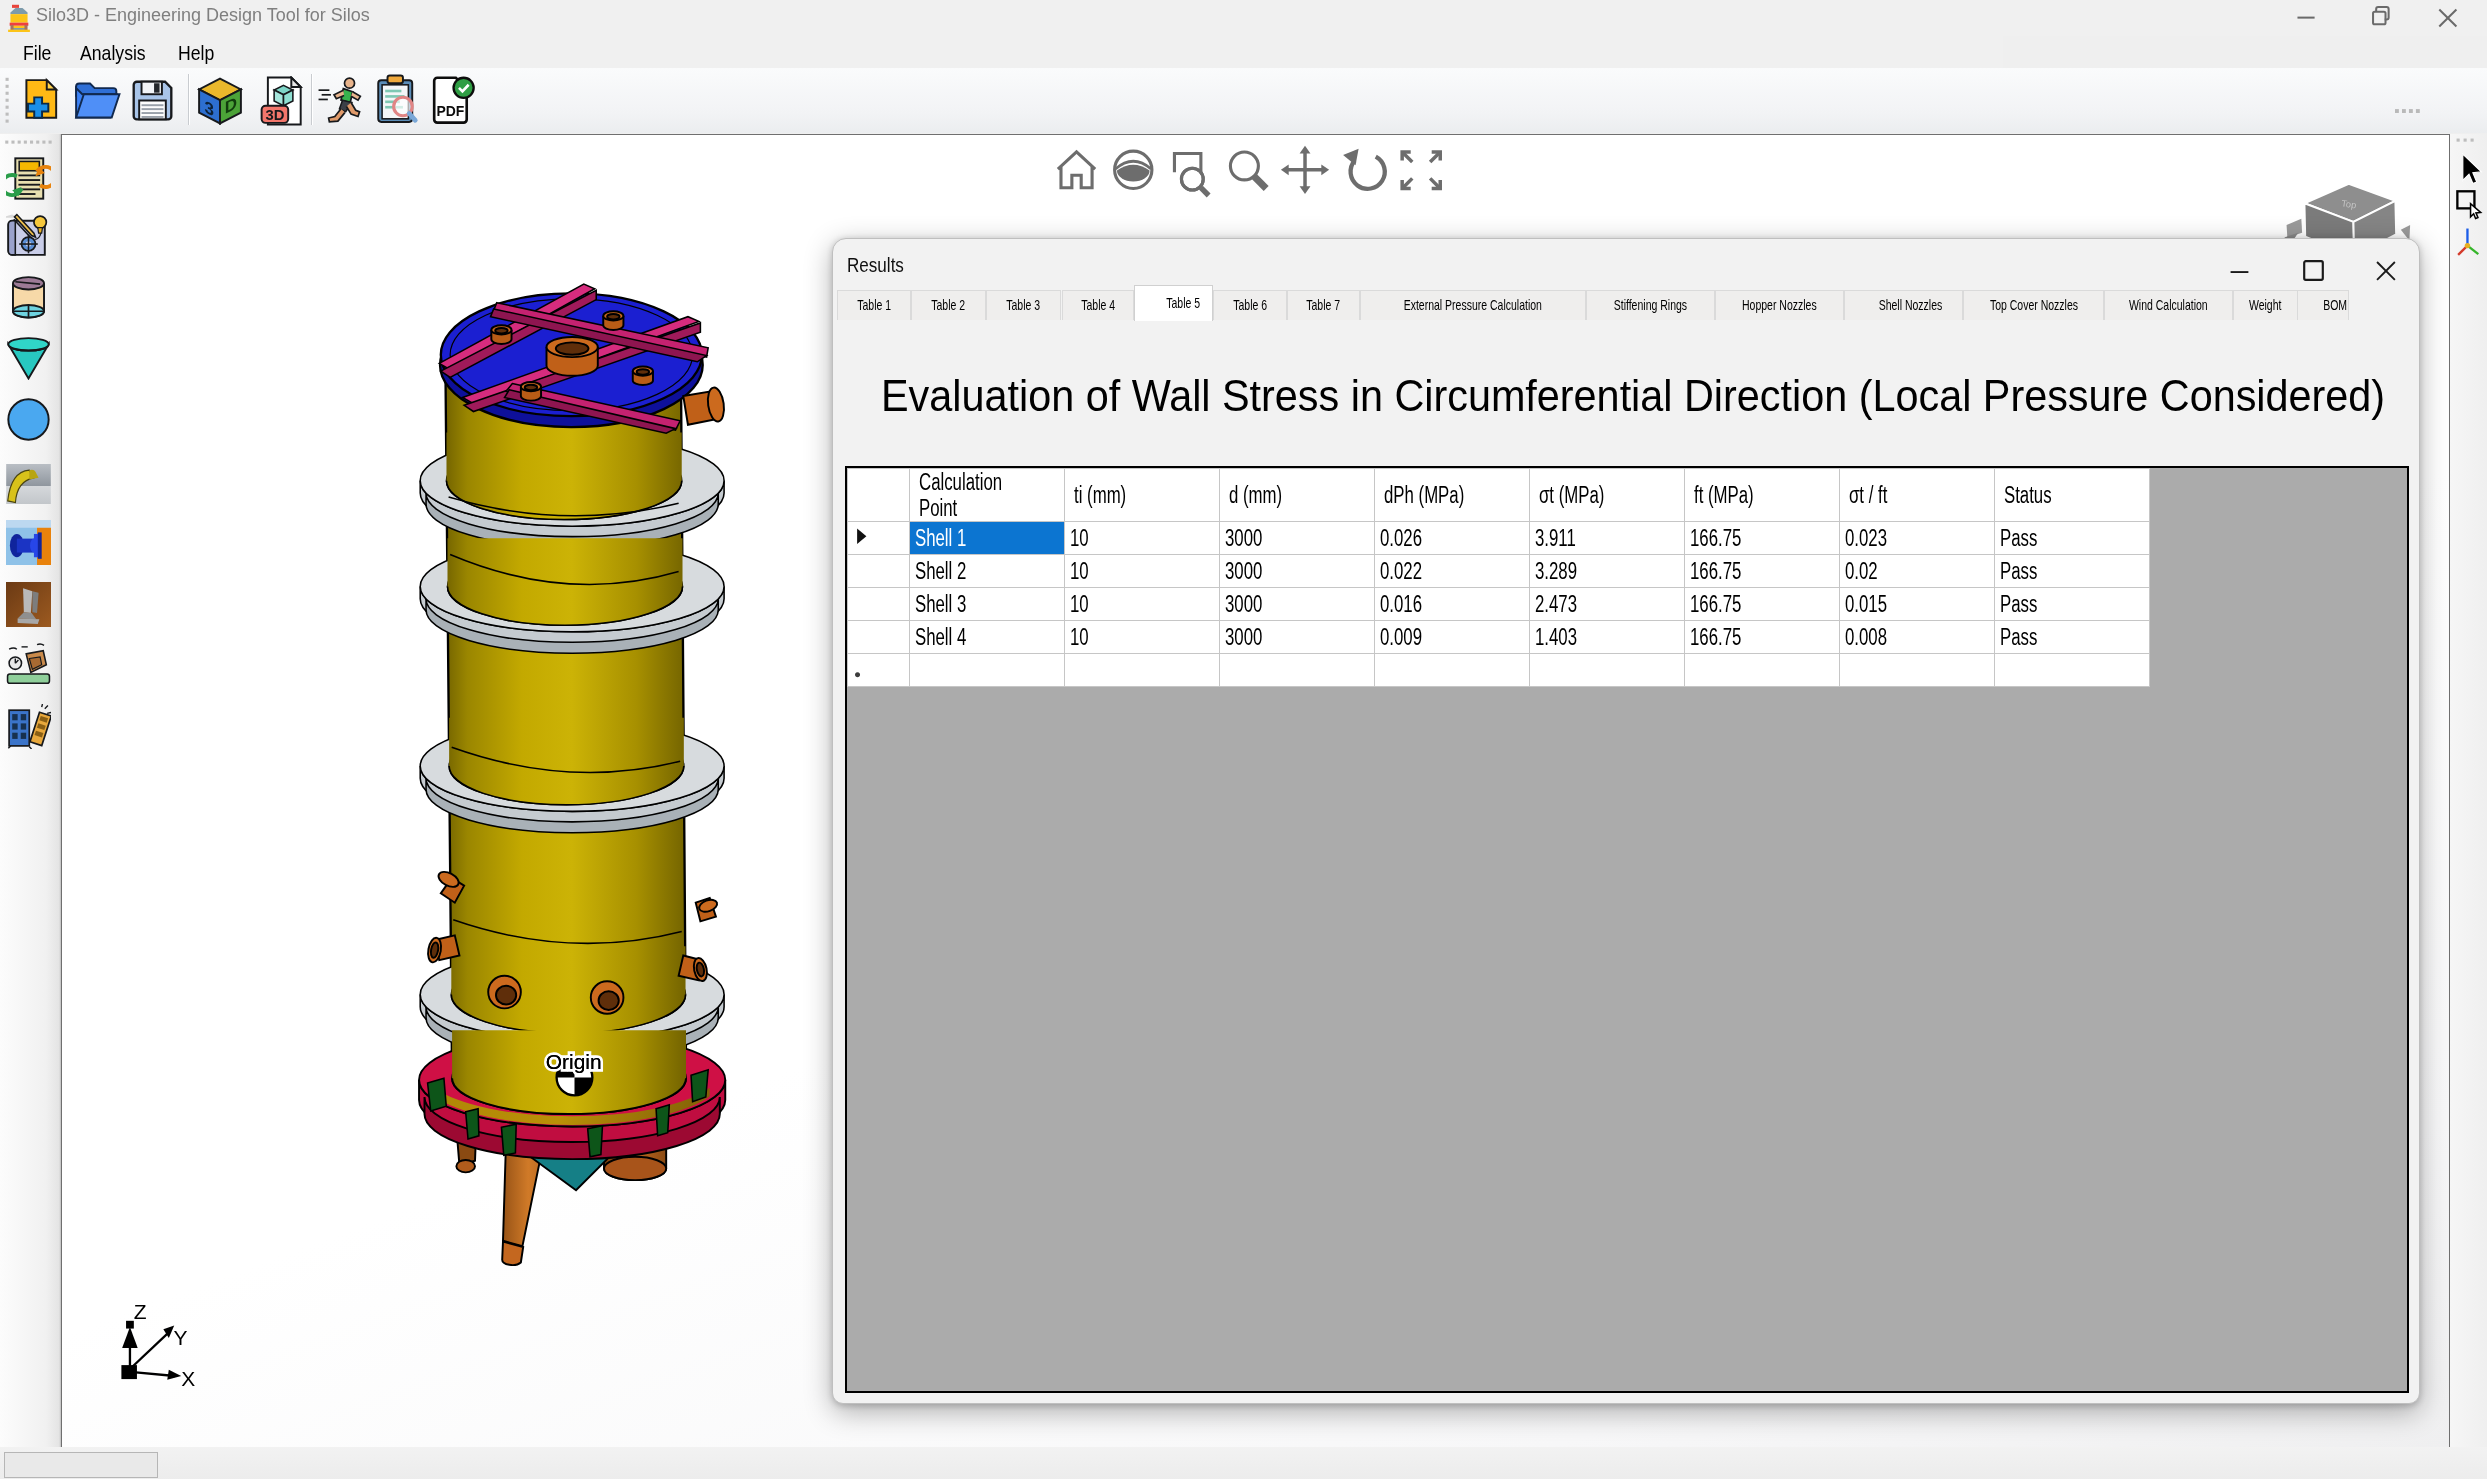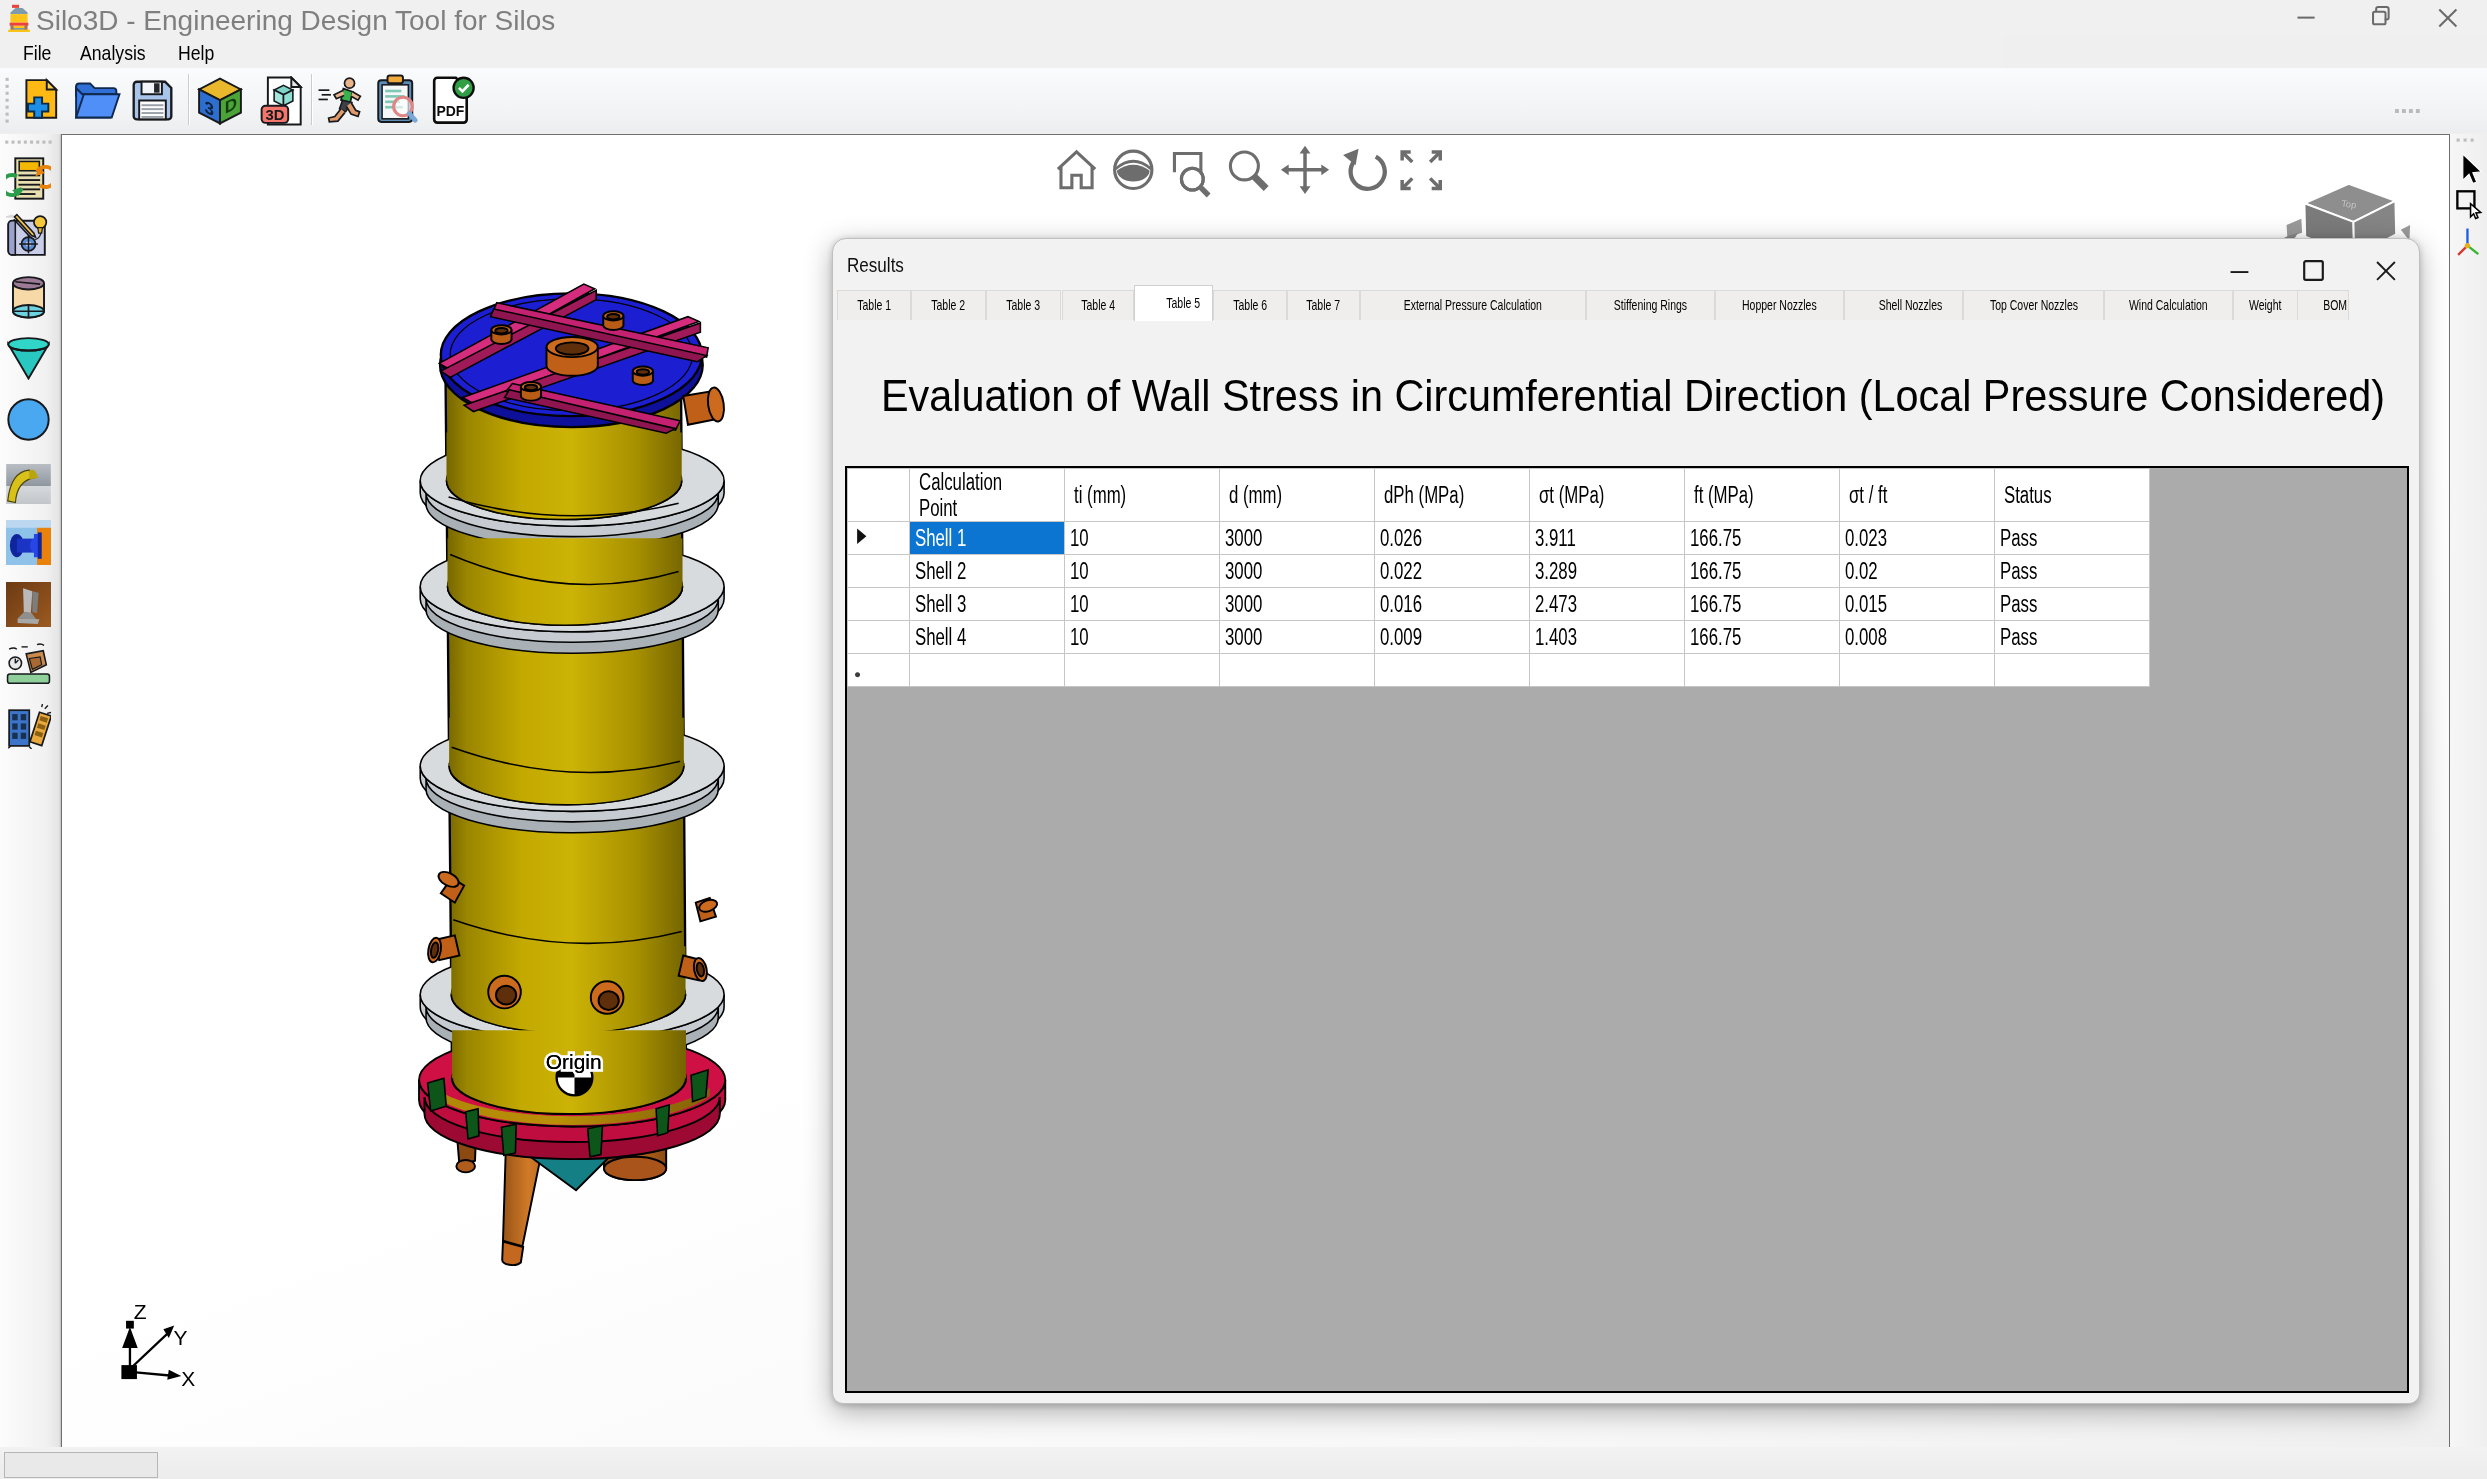--- a/index.html
+++ b/index.html
@@ -5,21 +5,21 @@
   * { margin:0; padding:0; box-sizing:border-box; }
   html,body { width:2487px; height:1480px; background:#efefef; font-family:"Liberation Sans", sans-serif; overflow:hidden; }
   #app { position:absolute; left:0; top:0; width:2487px; height:1480px; }
   .abs { position:absolute; }
   .cx { display:inline-block; transform-origin:0 50%; white-space:nowrap; }
   .cx88 { transform:scaleX(0.88); }
   .cx84 { transform:scaleX(0.84); }
 
   
   #titlebar { left:0; top:0; width:2487px; height:36px; background:#f0f0f0; }
-  #title-text { left:36px; top:4.7px; font-size:28px; color:#7f7f7f; }
+  #title-text { left:36px; top:4.7px; font-size:18px; color:#7f7f7f; }
 
   
   #menubar { left:0; top:36px; width:2003px; height:33px; background:#f0f0f0; }
   .menuitem { position:absolute; top:4.7px; font-size:21px; color:#000; }
 
   
   #toolbar { left:0; top:68px; width:2487px; height:65px; background:linear-gradient(180deg,#fafbfc 0%,#f2f3f5 70%,#ebedef 100%); }
   .tsep { position:absolute; top:6.2px; width:1.6px; height:51px; background:#c9ccd0; border-right:0.8px solid #ffffff; }
 
   

